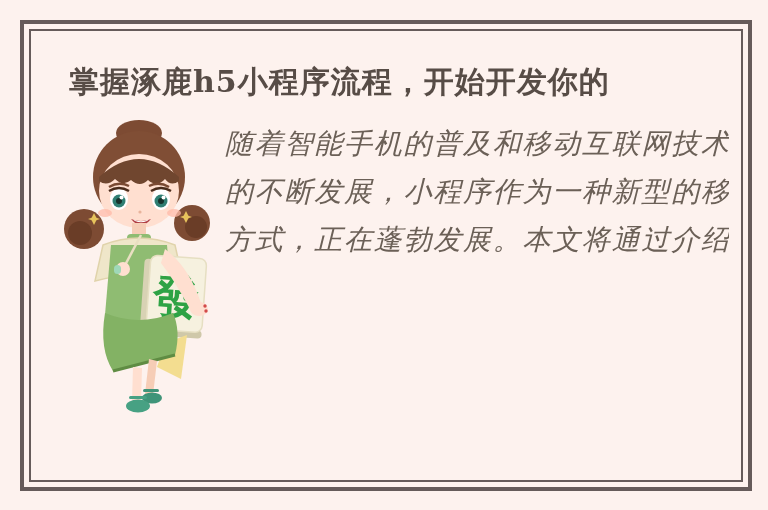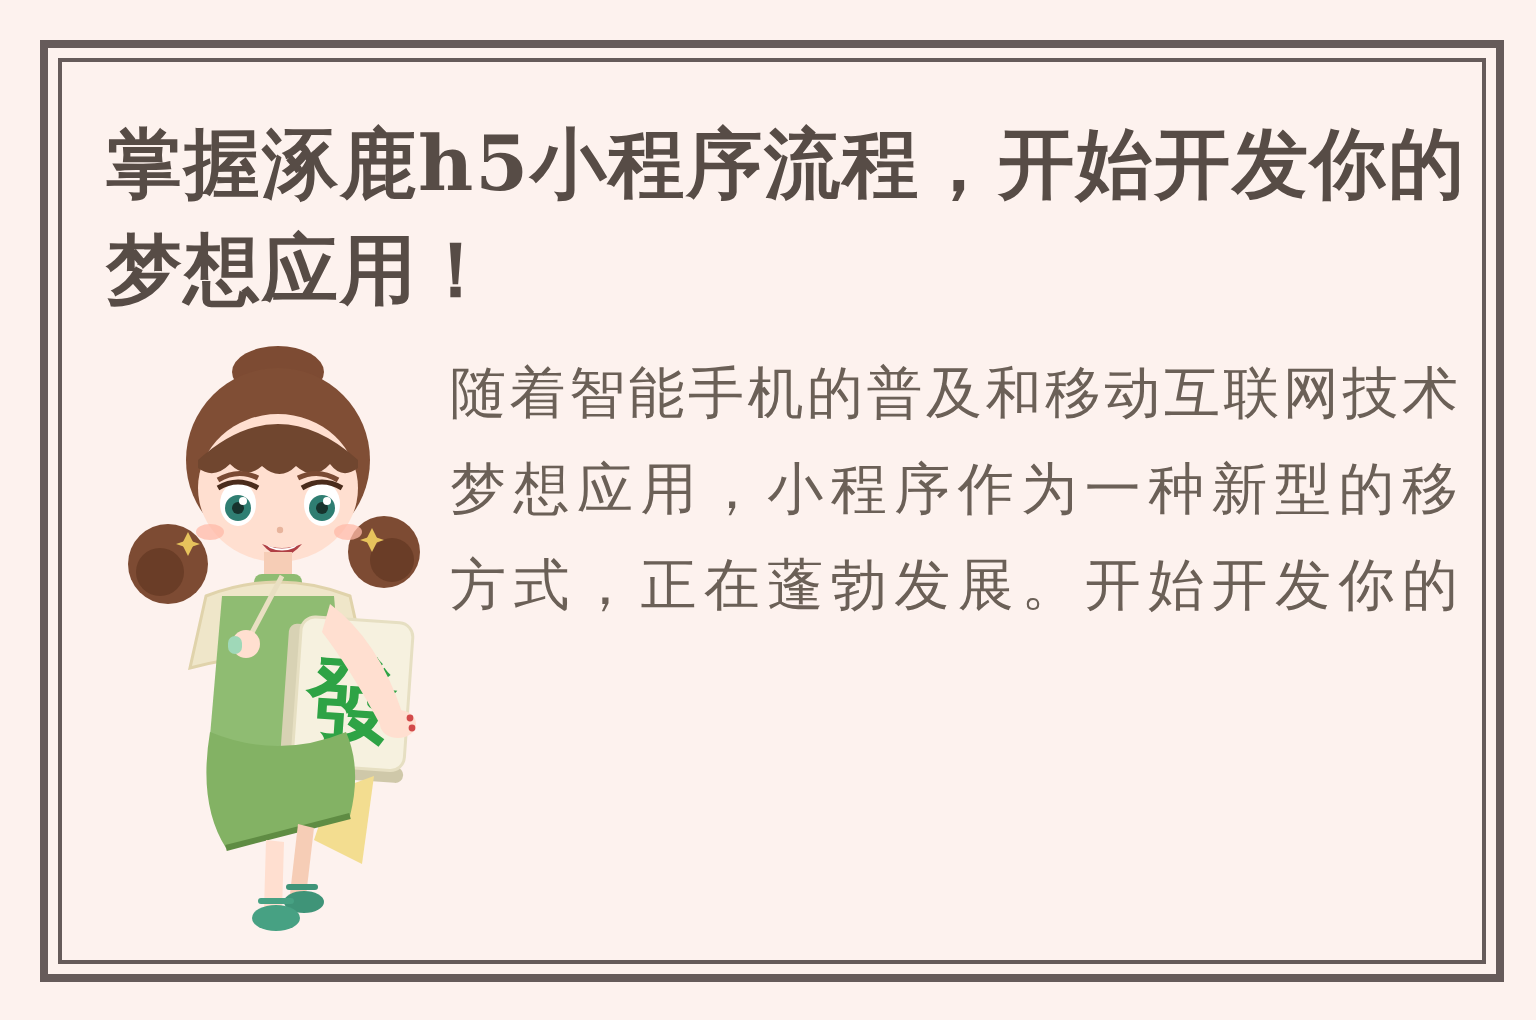--- a/index.html
+++ b/index.html
@@ -15,47 +15,46 @@
   .inner-frame{
     position:absolute;inset:5px;
     border:2px solid #665b5a;
   }
   .content{
     position:absolute;inset:0;
     padding:24px 10px 0 22px;
     box-sizing:border-box;
   }
   .title-line{
-    font-size:38px;line-height:53px;font-weight:bold;
-    color:#574c46;letter-spacing:1px;white-space:nowrap;
+    font-size:30px;line-height:53px;font-weight:bold;
+    color:#574c46;letter-spacing:1px;white-space:nowrap;margin-left:16px;
   }
   .content-row{
     display:flex;flex-direction:row;margin-top:9px;
   }
   .illustration-wrap{
     flex:0 0 172px;width:172px;height:296px;
   }
   .body-text{
-    flex:1;padding-top:3px;padding-right:2px;
+    flex:1;padding-top:3px;padding-right:2px;font-style:italic;
   }
   .body-line{
     font-size:28px;line-height:48px;color:#6b6057;
     text-align:justify;text-align-last:justify;
     height:48px;overflow:hidden;
   }
 </style>
 </head>
 <body>
 
 <div class="outer-frame">
   <div class="inner-frame">
     <div class="content">
 
       <div class="title-line">掌握涿鹿h5小程序流程，开始开发你的</div>
-      <div class="title-line">梦想应用！</div>
 
       <div class="content-row">
 
         <div class="illustration-wrap">
           <svg width="172" height="296" viewBox="0 0 172 296">
 
             <g>
               <circle cx="31" cy="112" r="20" fill="#7d4b33"></circle>
               <circle cx="27" cy="116" r="12" fill="#6a3d27"></circle>
               <circle cx="139" cy="106" r="18" fill="#7d4b33"></circle>
@@ -146,20 +145,20 @@
               <ellipse cx="99" cy="281" rx="10" ry="5.5" fill="#3f9478"></ellipse>
               <rect x="90" y="272" width="16" height="3" rx="1.5" fill="#3f9478"></rect>
               <ellipse cx="85" cy="289" rx="12" ry="6.5" fill="#47a183"></ellipse>
               <rect x="76" y="279" width="18" height="3" rx="1.5" fill="#47a183"></rect>
             </g>
           </svg>
         </div>
 
         <div class="body-text">
           <div class="body-line">随着智能手机的普及和移动互联网技术</div>
-          <div class="body-line">梦想应用，小程序作为一种新型的移</div>
-          <div class="body-line">方式，正在蓬勃发展。开始开发你的</div>
+          <div class="body-line">的不断发展，小程序作为一种新型的移</div>
+          <div class="body-line">方式，正在蓬勃发展。本文将通过介绍</div>
         </div>
 
       </div>
     </div>
   </div>
 </div>
 
 </body></html>

